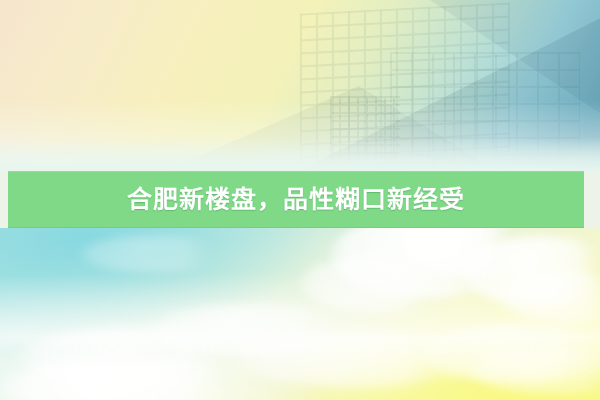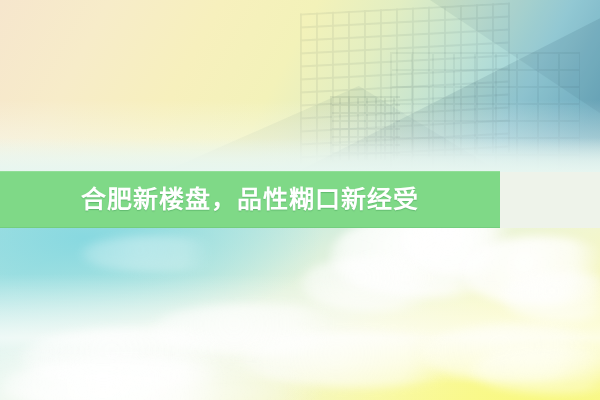--- a/index.html
+++ b/index.html
@@ -112,23 +112,23 @@
   
   .top-haze {
     position: absolute;
     left: 0; bottom: 0; width: 600px; height: 34px;
     background: linear-gradient(180deg, rgba(233,247,241,0) 0%, rgba(231,246,240,0.92) 100%);
   }
 
   
   .title-band {
     position: absolute;
-    left: 0;
+    left: 8px;
     top: 171px;
-    width: 500px;
+    width: 576px;
     height: 57px;
     background: #7fd987;
     display: flex;
     align-items: center;
     justify-content: center;
     box-shadow: inset 0 1px 0 rgba(255,255,255,0.14),
                 inset 0 -1px 0 rgba(60,150,80,0.16);
   }
   .title-text {
     color: #ffffff;

